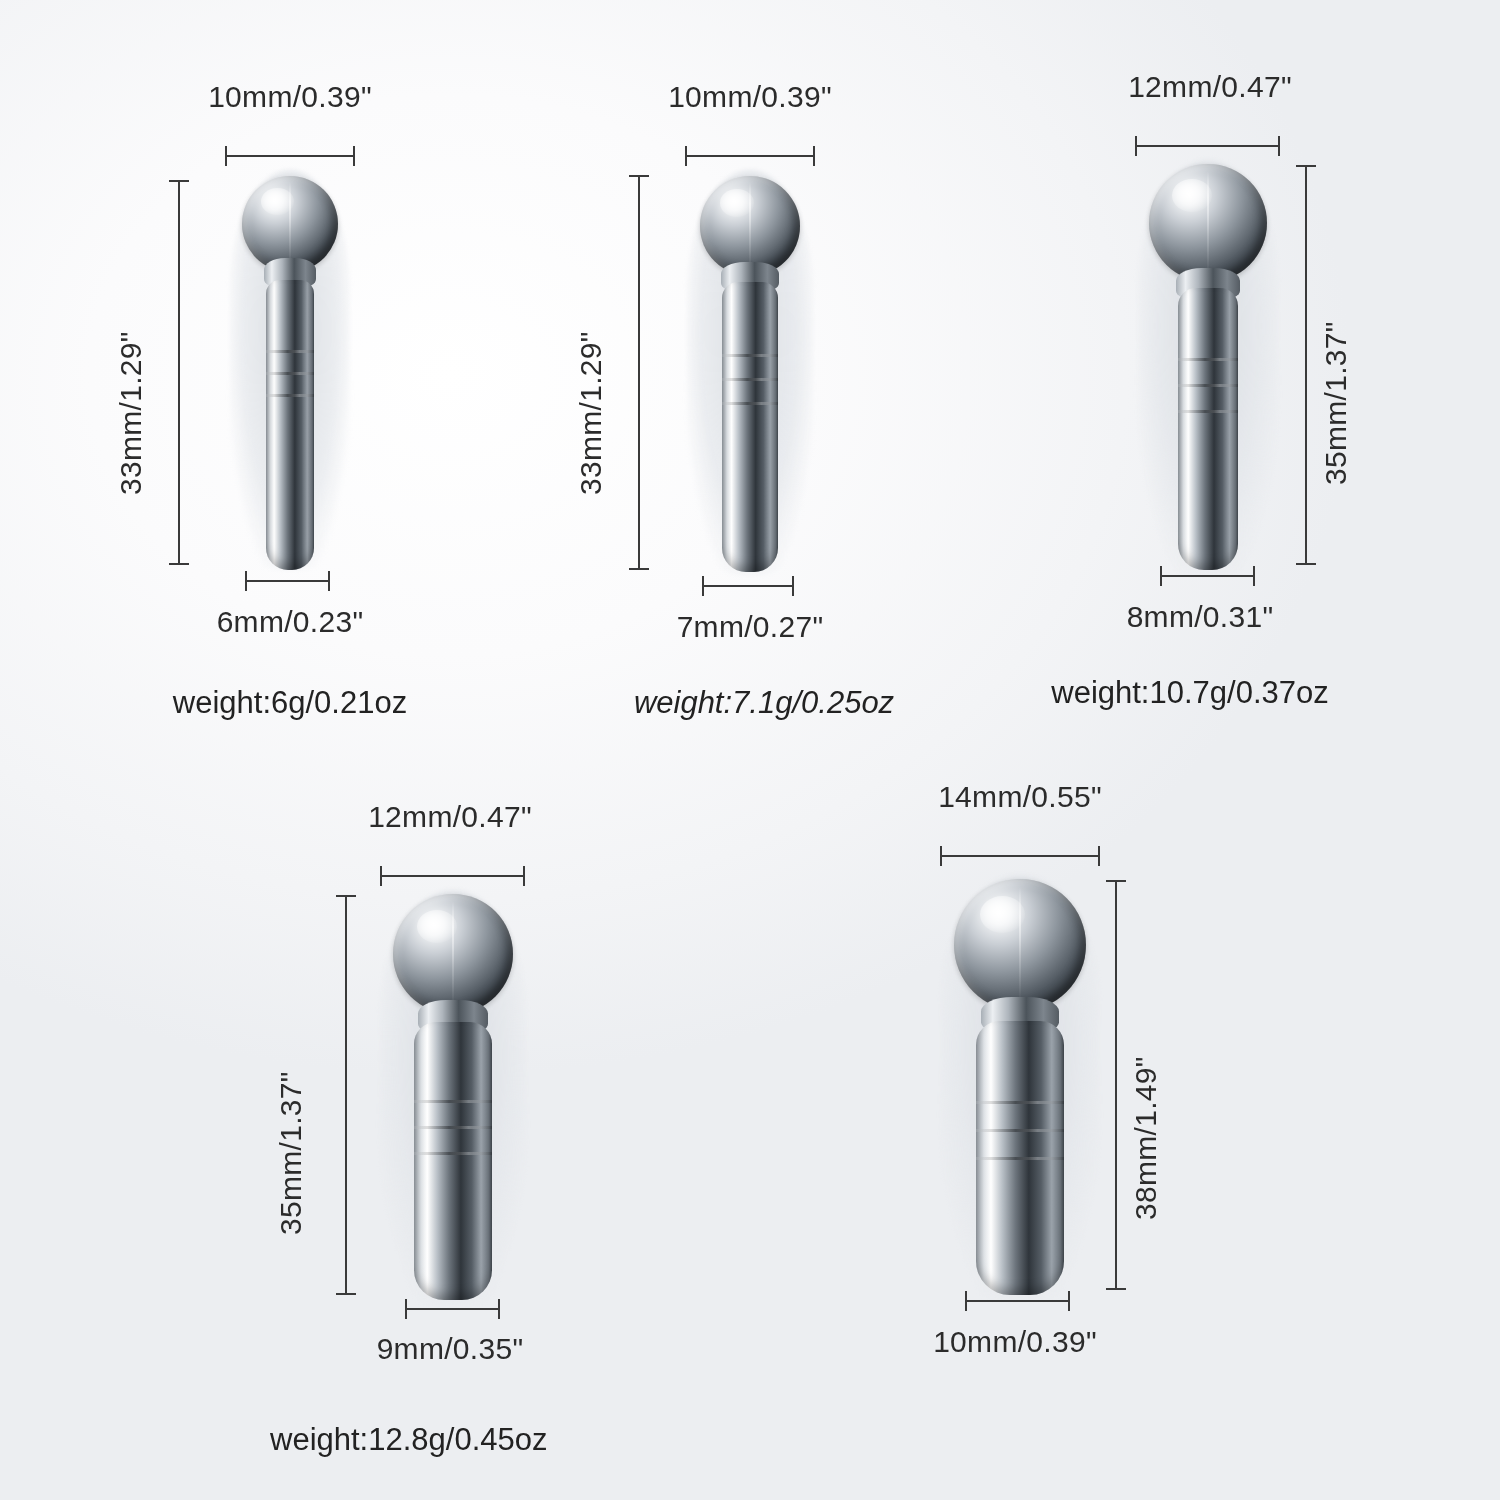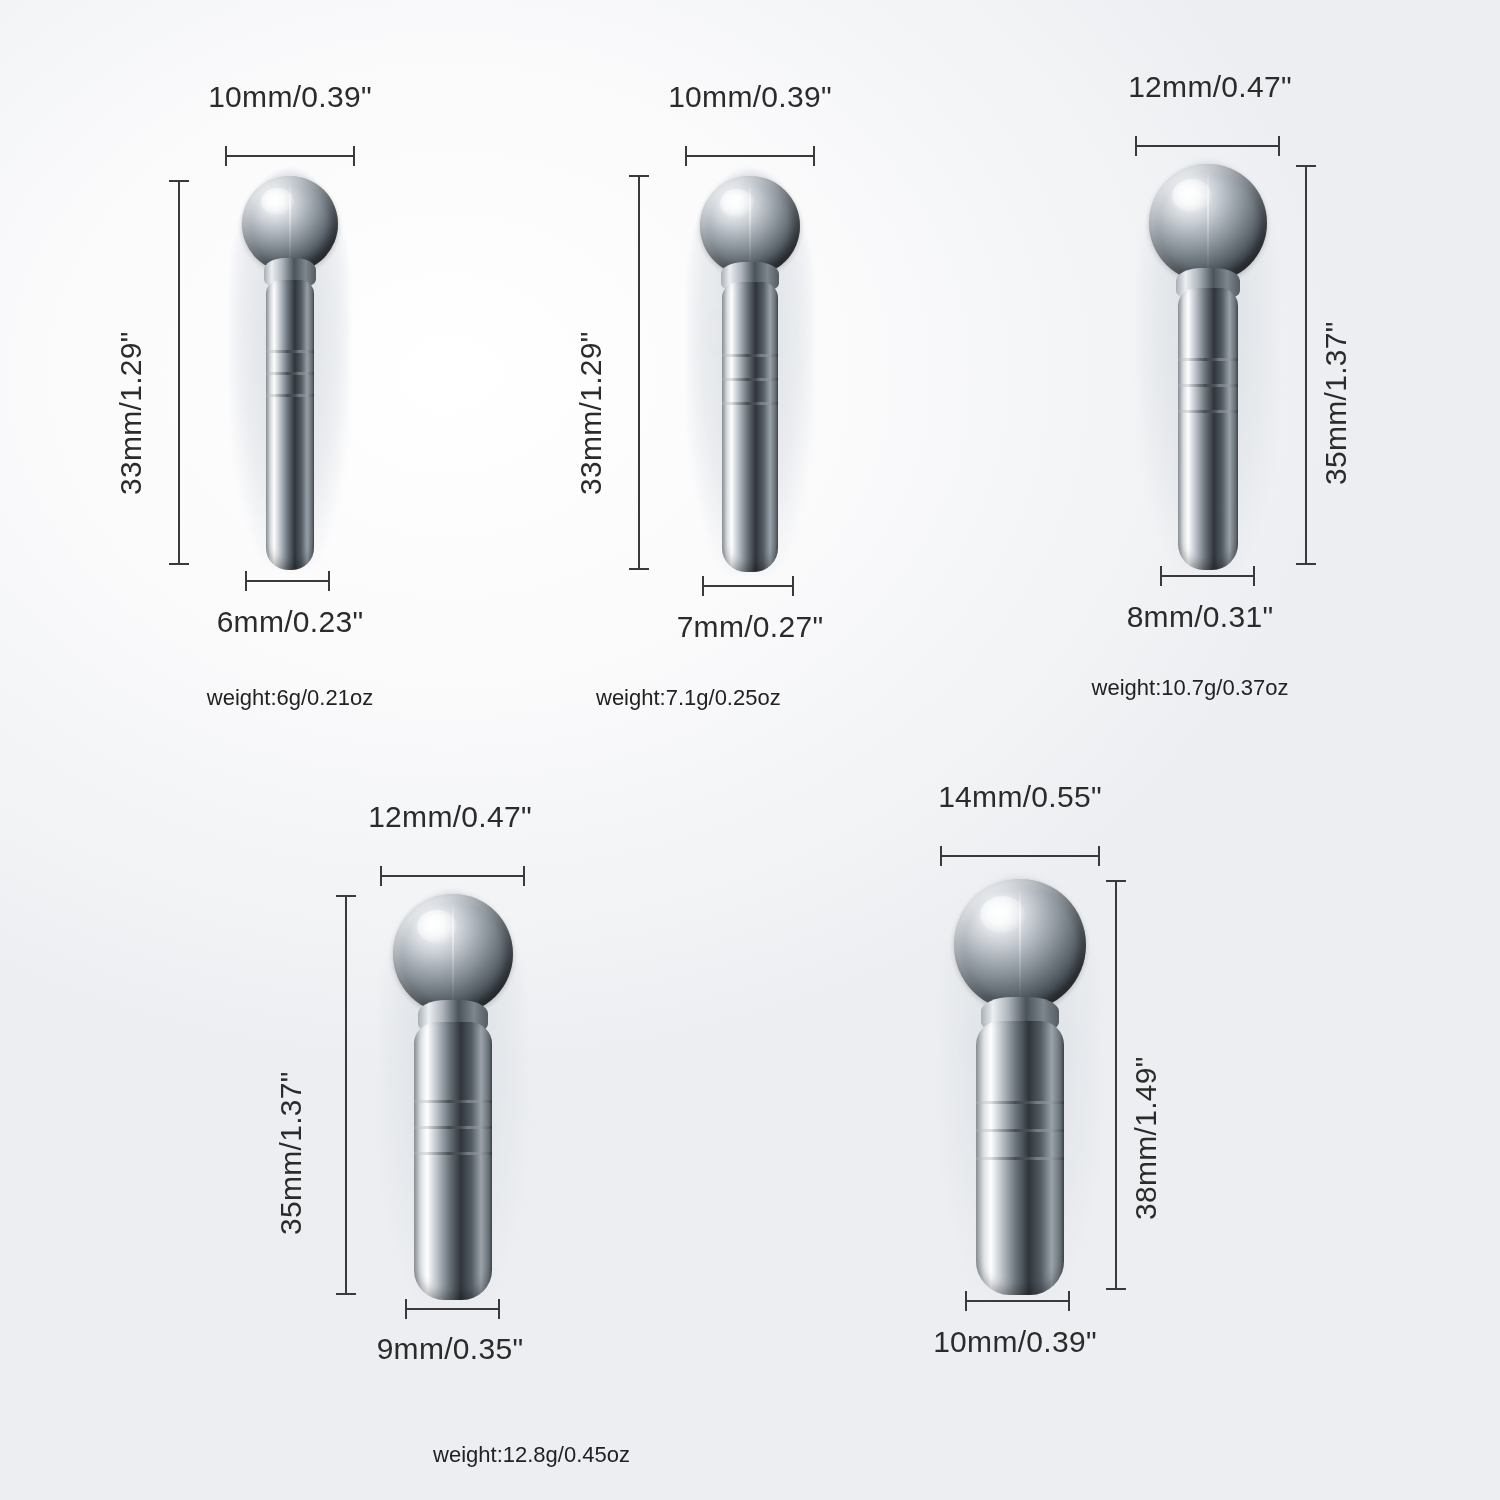--- a/index.html
+++ b/index.html
@@ -42,21 +42,21 @@
     text-align: center;
   }
   .dim.side {
     writing-mode: vertical-rl;
     text-orientation: sideways;
     transform: rotate(180deg);
     line-height: 1.05;
   }
   .weight {
     position: absolute;
-    font-size: 22px;
+    font-size: 31px;
     color: #222;
     white-space: nowrap;
   }
 
   
   .hbar {
     position: absolute;
     height: 2px;
     background: #3a3a3a;
   }
@@ -210,21 +210,21 @@
       <div class="shaft" style="top:112px; width:56px; height:290px; border-radius:16px 16px 24px 24px;">
         <div class="ring" style="top:72px;"></div>
         <div class="ring" style="top:96px;"></div>
         <div class="ring" style="top:120px;"></div>
       </div>
     </div>
 
     <div class="hbar" style="left:122px; top:515px; width:92px;"></div>
     <div class="dim bottom" style="left:0; top:540px; width:340px;">7mm/0.27"</div>
 
-    <div class="weight" style="left:16px; top:615px; width:320px; text-align:left;">weight:7.1g/0.25oz</div>
+    <div class="weight" style="left:24px; top:615px; width:320px; text-align:center;font-style:italic;">weight:7.1g/0.25oz</div>
   </div>
 
   <div class="item" style="left:1040px; top:50px; width:340px; height:700px;">
     <div class="dim top" style="left:0; top:20px; width:340px;">12mm/0.47"</div>
     <div class="hbar" style="left:95px; top:95px; width:145px;"></div>
 
     <div class="dim side" style="left:280px; top:205px; height:230px;">35mm/1.37"</div>
     <div class="vbar" style="left:265px; top:115px; height:400px;"></div>
 
     <div class="plug" style="left:95px; top:110px; width:145px; height:410px;">
@@ -264,21 +264,21 @@
       <div class="shaft" style="top:132px; width:78px; height:278px; border-radius:22px 22px 30px 30px;">
         <div class="ring" style="top:78px;"></div>
         <div class="ring" style="top:104px;"></div>
         <div class="ring" style="top:130px;"></div>
       </div>
     </div>
 
     <div class="hbar" style="left:135px; top:518px; width:95px;"></div>
     <div class="dim bottom" style="left:0; top:542px; width:360px;">9mm/0.35"</div>
 
-    <div class="weight" style="left:0; top:652px; width:360px; text-align:right;">weight:12.8g/0.45oz</div>
+    <div class="weight" style="left:0; top:632px; width:360px; text-align:left;">weight:12.8g/0.45oz</div>
   </div>
 
   <div class="item" style="left:840px; top:760px; width:380px; height:730px;">
     <div class="dim top" style="left:0; top:20px; width:360px;">14mm/0.55"</div>
     <div class="hbar" style="left:100px; top:95px; width:160px;"></div>
 
     <div class="dim side" style="left:290px; top:230px; height:230px;">38mm/1.49"</div>
     <div class="vbar" style="left:275px; top:120px; height:410px;"></div>
 
     <div class="plug" style="left:100px; top:115px; width:160px; height:420px;">

